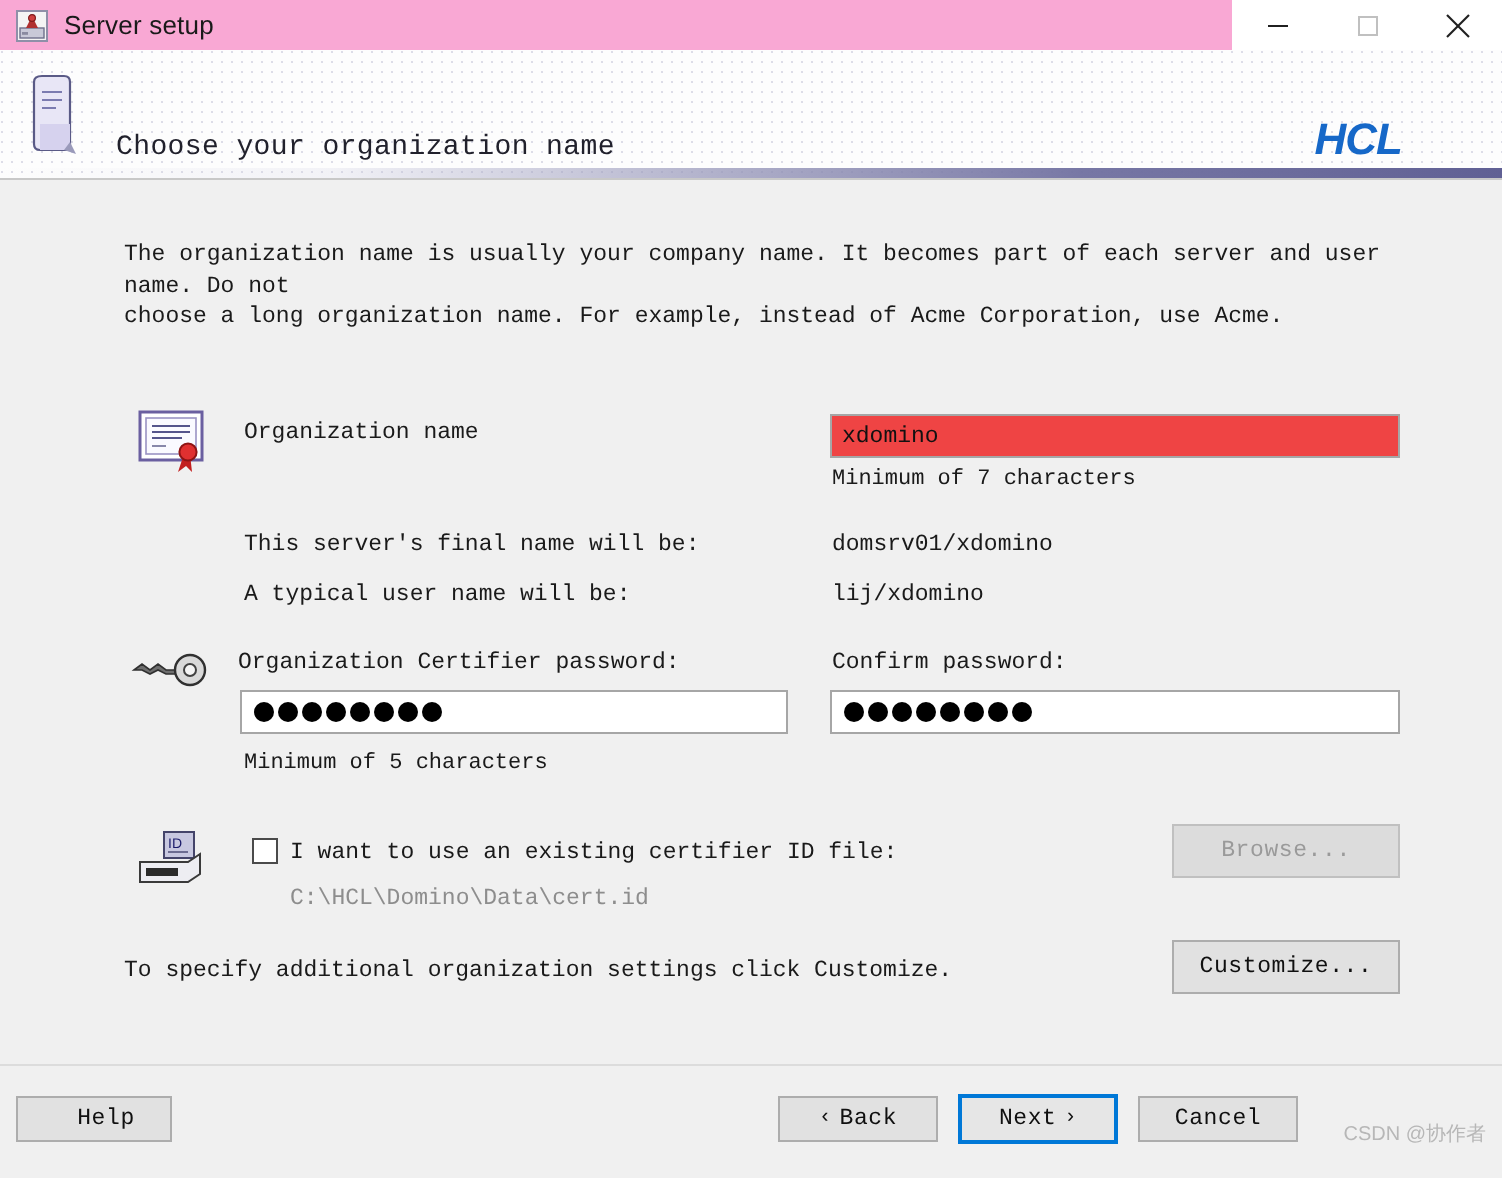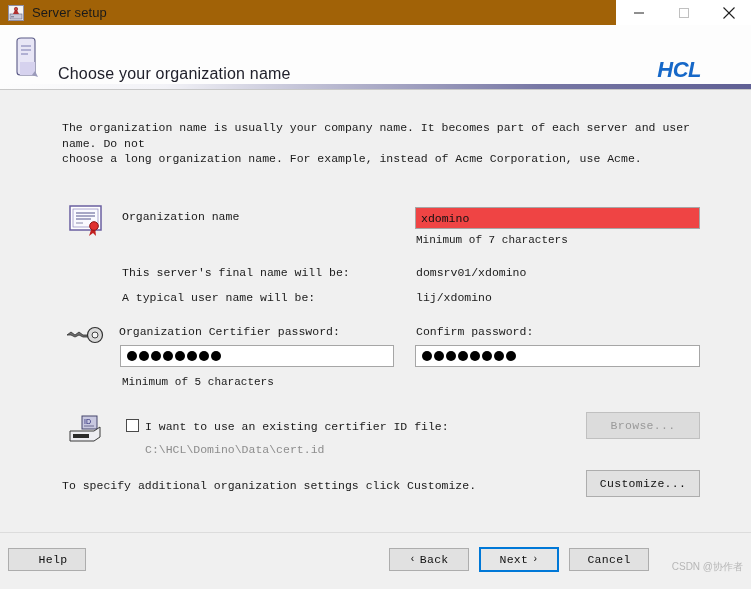--- a/index.html
+++ b/index.html
@@ -13,21 +13,21 @@
   #app {
     position: relative;
     width: 751px; height: 589px;
     background: #f0f0f0;
   }
 
   
   .titlebar {
     position: absolute; left: 0; top: 0;
     width: 751px; height: 25px;
-    background: #a16207;
+    background: #f9a8d4;
     display: flex; align-items: center;
   }
   .titlebar-icon {
     width: 16px; height: 16px;
     margin-left: 8px; margin-right: 8px;
     position: relative; flex: none;
   }
   .title-text {
     font-family: "Liberation Sans", sans-serif;
     font-size: 13px;
@@ -54,22 +54,22 @@
       radial-gradient(circle at 1px 1px, rgba(160,160,190,0.35) 0.6px, transparent 0.7px);
     background-size: 5px 5px;
     overflow: hidden;
   }
   .header-icon {
     position: absolute; left: 12px; top: 12px;
     width: 28px; height: 42px;
   }
   .header-title {
     position: absolute; left: 58px; top: 49px;
-    font-family: Liberation Sans, sans-serif;
-    font-size: 16px;
+    font-family: Liberation Mono, monospace;
+    font-size: 14px;
     color: #21212c;
     letter-spacing: 0.2px;
     transform: translateY(-50%);
     white-space: nowrap;
   }
   .hcl-logo {
     position: absolute; right: 50px; top: 45px;
     transform: translateY(-50%);
     font-family: "Liberation Sans", sans-serif;
     font-size: 22px;

